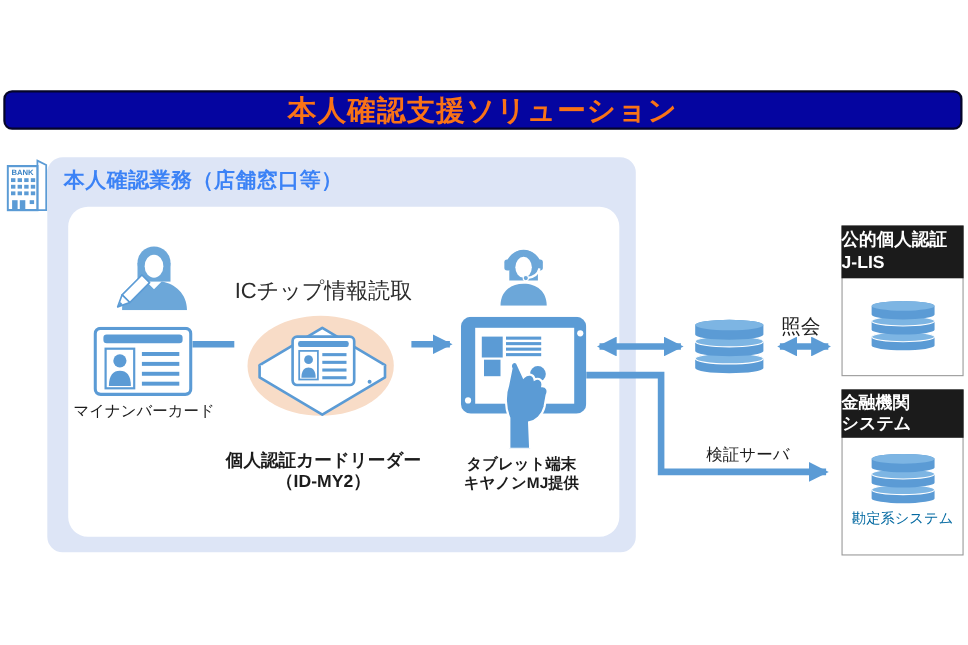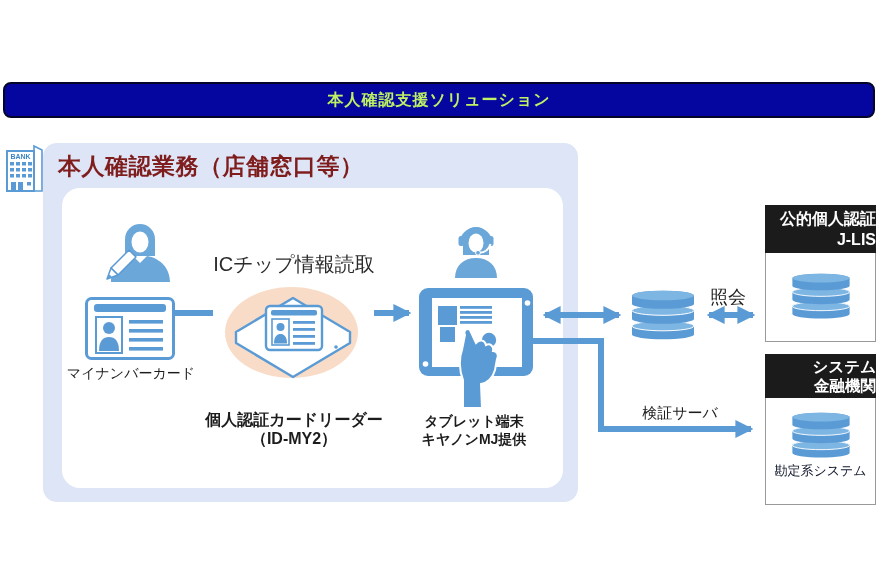--- a/index.html
+++ b/index.html
@@ -3,48 +3,48 @@
 <meta charset="utf-8">
 <style>
   html,body{margin:0;padding:0;background:#fff;}
   .page{position:relative;width:880px;height:586px;background:#fff;overflow:hidden;
         font-family:"Liberation Sans","DejaVu Sans",sans-serif;color:#222;}
   .abs{position:absolute;}
 
   
   .banner{left:3px;top:82px;width:868px;height:32px;background:#0505a0;border:2px solid #05052a;
           border-radius:8px;display:flex;align-items:center;justify-content:center;}
-  .banner-title{color:#bef264;font-size:16px;font-weight:bold;letter-spacing:1px;}
+  .banner-title{color:#f97316;font-size:26px;font-weight:bold;letter-spacing:1px;}
 
   
   .container{left:43px;top:143px;width:535px;height:359px;background:#dde5f6;border-radius:14px;}
-  .container-title{left:58px;top:151px;font-size:23px;font-weight:bold;color:#7f1d1d;letter-spacing:0.5px;}
+  .container-title{left:58px;top:151px;font-size:19px;font-weight:bold;color:#3b82f6;letter-spacing:0.5px;}
   .whitebox{left:62px;top:188px;width:501px;height:300px;background:#fff;border-radius:18px;}
 
   
   .ellipse{left:225px;top:287px;width:133px;height:91px;background:#f8dcc7;border-radius:50%;}
 
   
   .lbl{position:absolute;text-align:center;color:#1c1c1c;}
   .ic-label{left:184px;top:251px;width:220px;font-size:20px;color:#2b2b2b;}
   .card-label{left:66px;top:365px;width:130px;font-size:14px;}
   .reader-label{left:184px;top:410px;width:220px;font-size:16px;font-weight:bold;line-height:19px;text-align:center;}
   .tablet-label{left:389px;top:412px;width:170px;font-size:14px;font-weight:bold;line-height:18px;}
   .server-label{left:601px;top:347px;width:124px;font-size:16px;font-weight:bold;line-height:19px;}
   .inquiry-label{left:696px;top:285px;width:64px;font-size:18px;}
   .result-label{left:632px;top:404px;width:96px;font-size:15px;}
 
   
   .sysbox{width:111px;background:#fff;border:1px solid #999;box-sizing:border-box;}
-  .sysbox-header{background:#1b1b1b;color:#fff;font-weight:bold;text-align:right;
+  .sysbox-header{background:#1b1b1b;color:#fff;font-weight:bold;text-align:left;
                  font-size:16px;line-height:21px;padding:3px 0;margin:-1px -1px 0 -1px;}
   .jlis-box{left:765px;top:205px;height:137px;}
   .fin-box{left:765px;top:354px;height:151px;}
   .sysbox-body{display:flex;flex-direction:column;align-items:center;}
-  .db-label{font-size:13px;color:#0f172a;margin-top:2px;}
+  .db-label{font-size:13px;color:#0369a1;margin-top:2px;}
 
   svg{display:block;}
   .overlay{left:0;top:0;pointer-events:none;}
 </style>
 </head>
 <body>
 
 <div class="page">
 
   <div class="abs banner">
@@ -192,22 +192,22 @@
         <path d="M2,20.5 a31,4.8 0 0 1 62,0 v8.5 a31,4.8 0 0 1 -62,0 z" fill="#5b9bd5"></path>
         <ellipse cx="33" cy="20.5" rx="31" ry="4.8" fill="#7db5e3" stroke="#fff" stroke-width="1"></ellipse>
         <path d="M2,5.5 a31,4.8 0 0 1 62,0 v8.5 a31,4.8 0 0 1 -62,0 z" fill="#5b9bd5"></path>
         <ellipse cx="33" cy="5.5" rx="31" ry="4.8" fill="#7db5e3"></ellipse>
       </svg>
     </div>
   </div>
 
   <div class="abs sysbox fin-box">
     <div class="sysbox-header" style="font-size:15.5px;line-height:19px;">
+      <div>金融機関</div>
       <div>システム</div>
-      <div>金融機関</div>
     </div>
     <div class="sysbox-body">
       <svg style="margin-top:14px;" width="66" height="48" viewBox="0 0 66 52">
         <path d="M2,36 a31,4.8 0 0 1 62,0 v8.5 a31,4.8 0 0 1 -62,0 z" fill="#5b9bd5"></path>
         <ellipse cx="33" cy="36" rx="31" ry="4.8" fill="#7db5e3" stroke="#fff" stroke-width="1"></ellipse>
         <path d="M2,20.5 a31,4.8 0 0 1 62,0 v8.5 a31,4.8 0 0 1 -62,0 z" fill="#5b9bd5"></path>
         <ellipse cx="33" cy="20.5" rx="31" ry="4.8" fill="#7db5e3" stroke="#fff" stroke-width="1"></ellipse>
         <path d="M2,5.5 a31,4.8 0 0 1 62,0 v8.5 a31,4.8 0 0 1 -62,0 z" fill="#5b9bd5"></path>
         <ellipse cx="33" cy="5.5" rx="31" ry="4.8" fill="#7db5e3"></ellipse>
       </svg>

